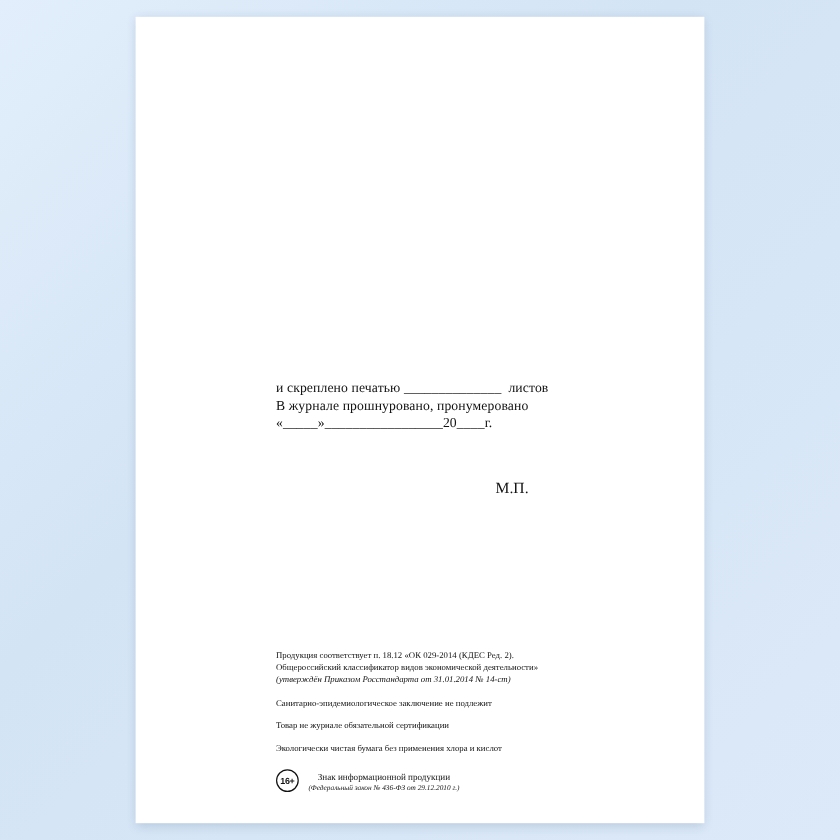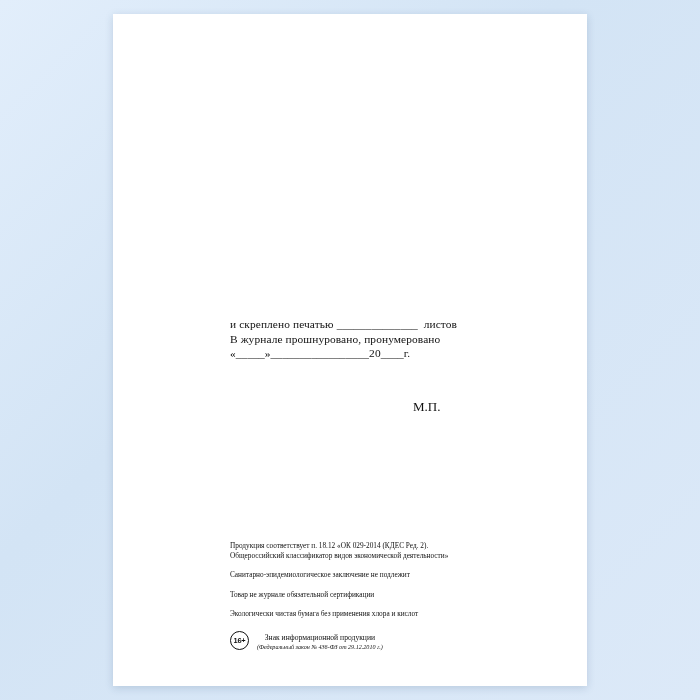--- a/index.html
+++ b/index.html
@@ -125,20 +125,21 @@
         <div class="mid-line">и скреплено печатью ______________  листов</div>
         <div class="mid-line">В журнале прошнуровано, пронумеровано</div>
         <div class="mid-line">«_____»_________________20____г.</div>
       </div>
 
       <div class="mp">М.П.</div>
 
       <div class="bottom-block">
         <div class="bb-line">Продукция соответствует п. 18.12 «ОК 029-2014 (КДЕС Ред. 2).</div>
         <div class="bb-line">Общероссийский классификатор видов экономической деятельности»</div>
+        <div class="bb-line bb-italic">(утверждён Приказом Росстандарта от 31.01.2014 № 14-ст)</div>
 
         <div class="bb-gap"></div>
         <div class="bb-line">Санитарно-эпидемиологическое заключение не подлежит</div>
         <div class="bb-gap"></div>
         <div class="bb-line">Товар не журнале обязательной сертификации</div>
         <div class="bb-gap"></div>
         <div class="bb-line">Экологически чистая бумага без применения хлора и кислот</div>
 
         <div class="sign-row">
           <div class="age-badge">16+</div>

